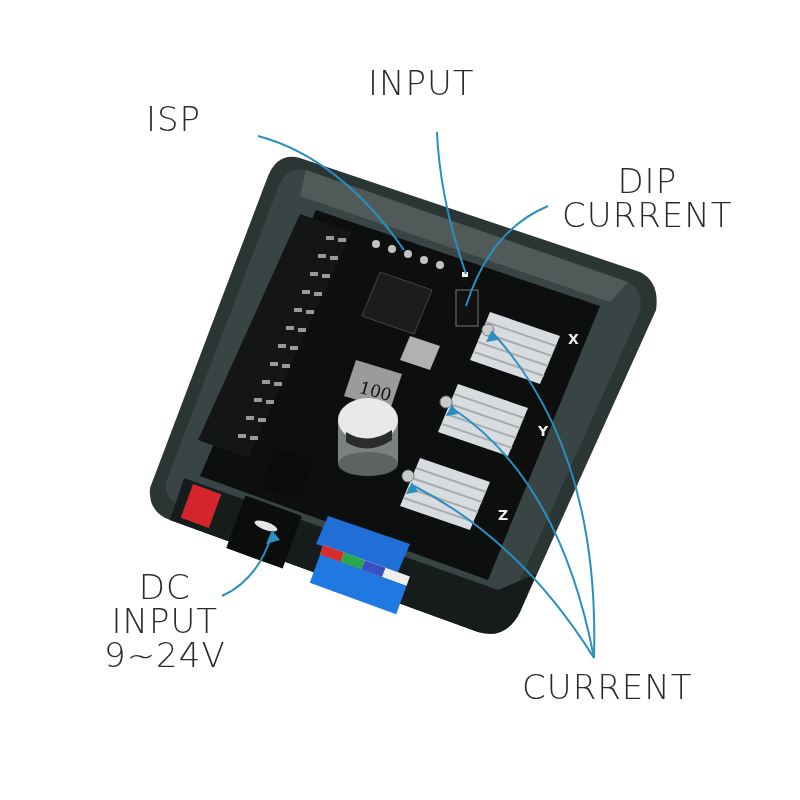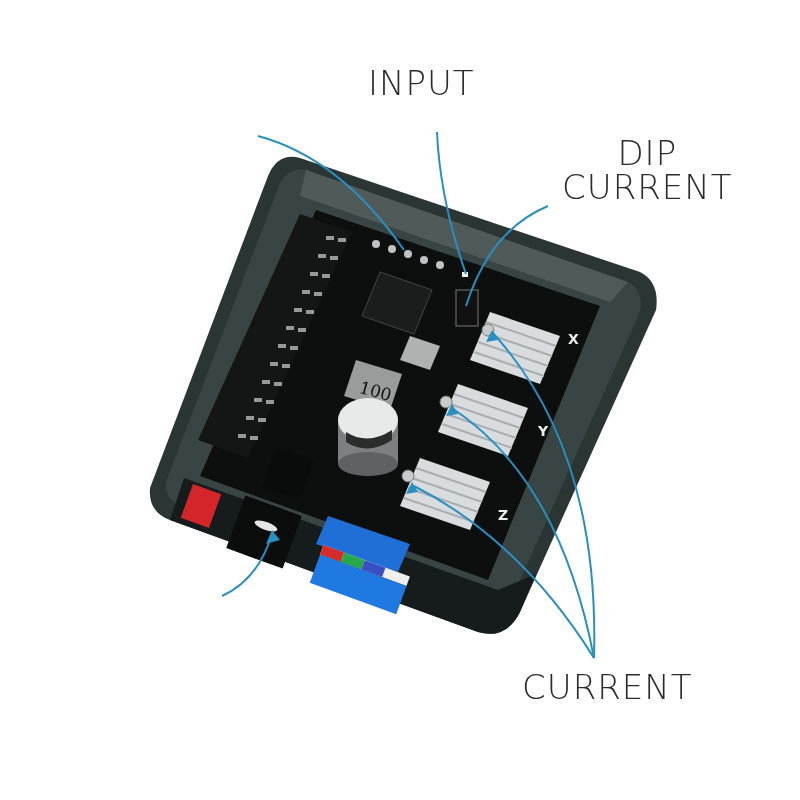--- a/index.html
+++ b/index.html
@@ -155,28 +155,34 @@
     </g>
     <g fill="#2a8fc0">
       <polygon points="272,530 266,544 280,540"></polygon>
       <polygon points="492,330 486,342 498,340"></polygon>
       <polygon points="452,404 446,416 458,414"></polygon>
       <polygon points="412,482 406,494 418,492"></polygon>
     </g>
   </svg>
 
   <div class="label" style="left:146px; top:102px;">
+    <span>ISP</span>
   </div>
 
   <div class="label" style="left:368px; top:66px;">
     <span>INPUT</span>
   </div>
 
-  <div class="label" style="left:562px; top:136px;">
+  <div class="label" style="left:562px; top:164px;">
     <span>DIP</span>
     <span>CURRENT</span>
   </div>
 
+  <div class="label" style="left:104px; top:570px;">
+    <span>DC</span>
+    <span>INPUT</span>
+    <span>9~24V</span>
+  </div>
 
   <div class="label" style="left:522px; top:670px;">
     <span>CURRENT</span>
   </div>
 </div>
 
 </body></html>

